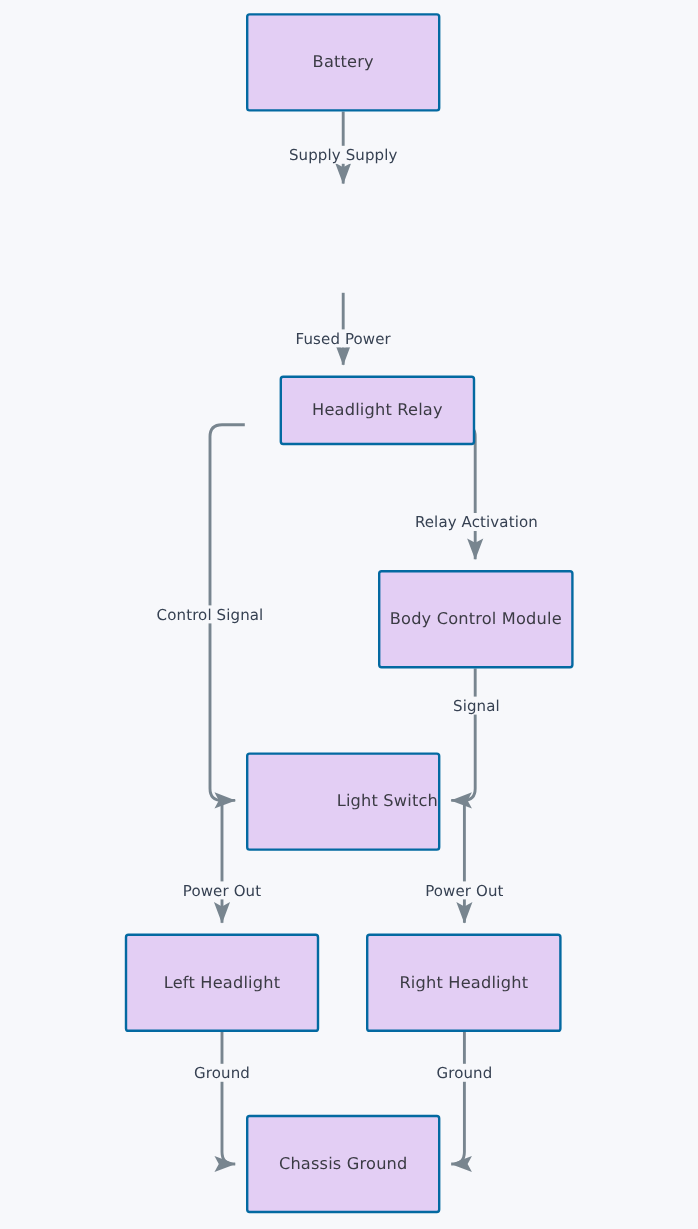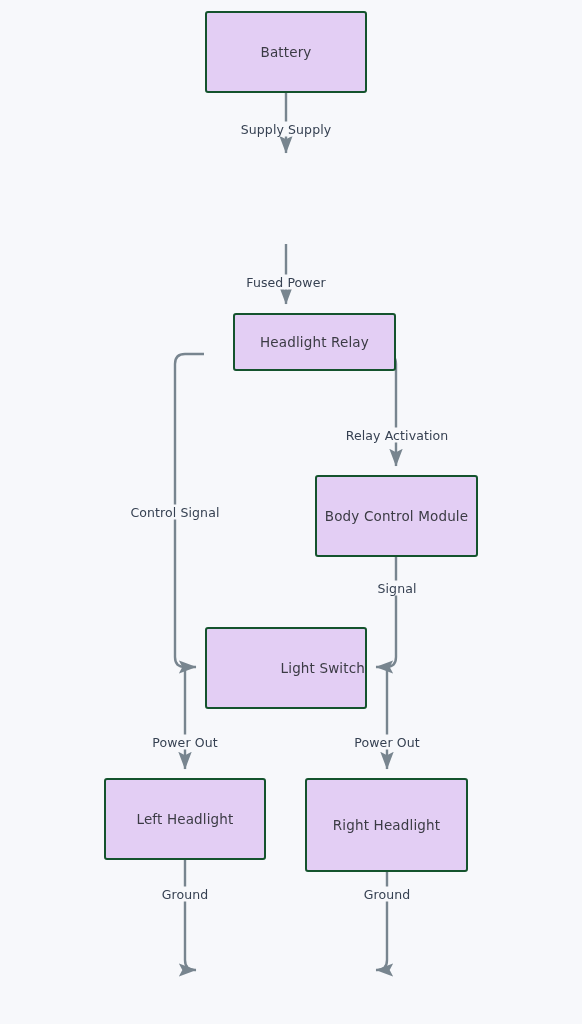--- a/index.html
+++ b/index.html
@@ -22,21 +22,21 @@
     position: absolute;
     left: 0;
     top: 0;
     width: 582px;
     height: 1024px;
   }
   .node {
     position: absolute;
     box-sizing: border-box;
     background: #e3cef4;
-    border: 2px solid #14532d;
+    border: 2px solid #0369a1;
     border-radius: 3px;
     display: flex;
     align-items: center;
     justify-content: center;
     color: #3b3b44;
     font-size: 13.5px;
     letter-spacing: 0.15px;
     text-align: center;
     line-height: 1.2;
   }
@@ -98,24 +98,27 @@
   </div>
 
   <div class="node" style="left:205px; top:627px; width:162px; height:82px;justify-content:flex-end;">
     <span>Light Switch</span>
   </div>
 
   <div class="node" style="left:104px; top:778px; width:162px; height:82px;">
     <span>Left Headlight</span>
   </div>
 
-  <div class="node" style="left:305px; top:778px; width:163px; height:94px;">
+  <div class="node" style="left:305px; top:778px; width:163px; height:82px;">
     <span>Right Headlight</span>
   </div>
 
+  <div class="node" style="left:205px; top:929px; width:162px; height:82px;">
+    <span>Chassis Ground</span>
+  </div>
 
   <div class="edge-label" style="left:286px; top:129px;">Supply Supply</div>
   <div class="edge-label" style="left:286px; top:282px;">Fused Power</div>
   <div class="edge-label" style="left:397px; top:435px;">Relay Activation</div>
   <div class="edge-label" style="left:175px; top:512px;">Control Signal</div>
   <div class="edge-label" style="left:397px; top:588px;">Signal</div>
   <div class="edge-label" style="left:185px; top:742px;">Power Out</div>
   <div class="edge-label" style="left:387px; top:742px;">Power Out</div>
   <div class="edge-label" style="left:185px; top:894px;">Ground</div>
   <div class="edge-label" style="left:387px; top:894px;">Ground</div>

